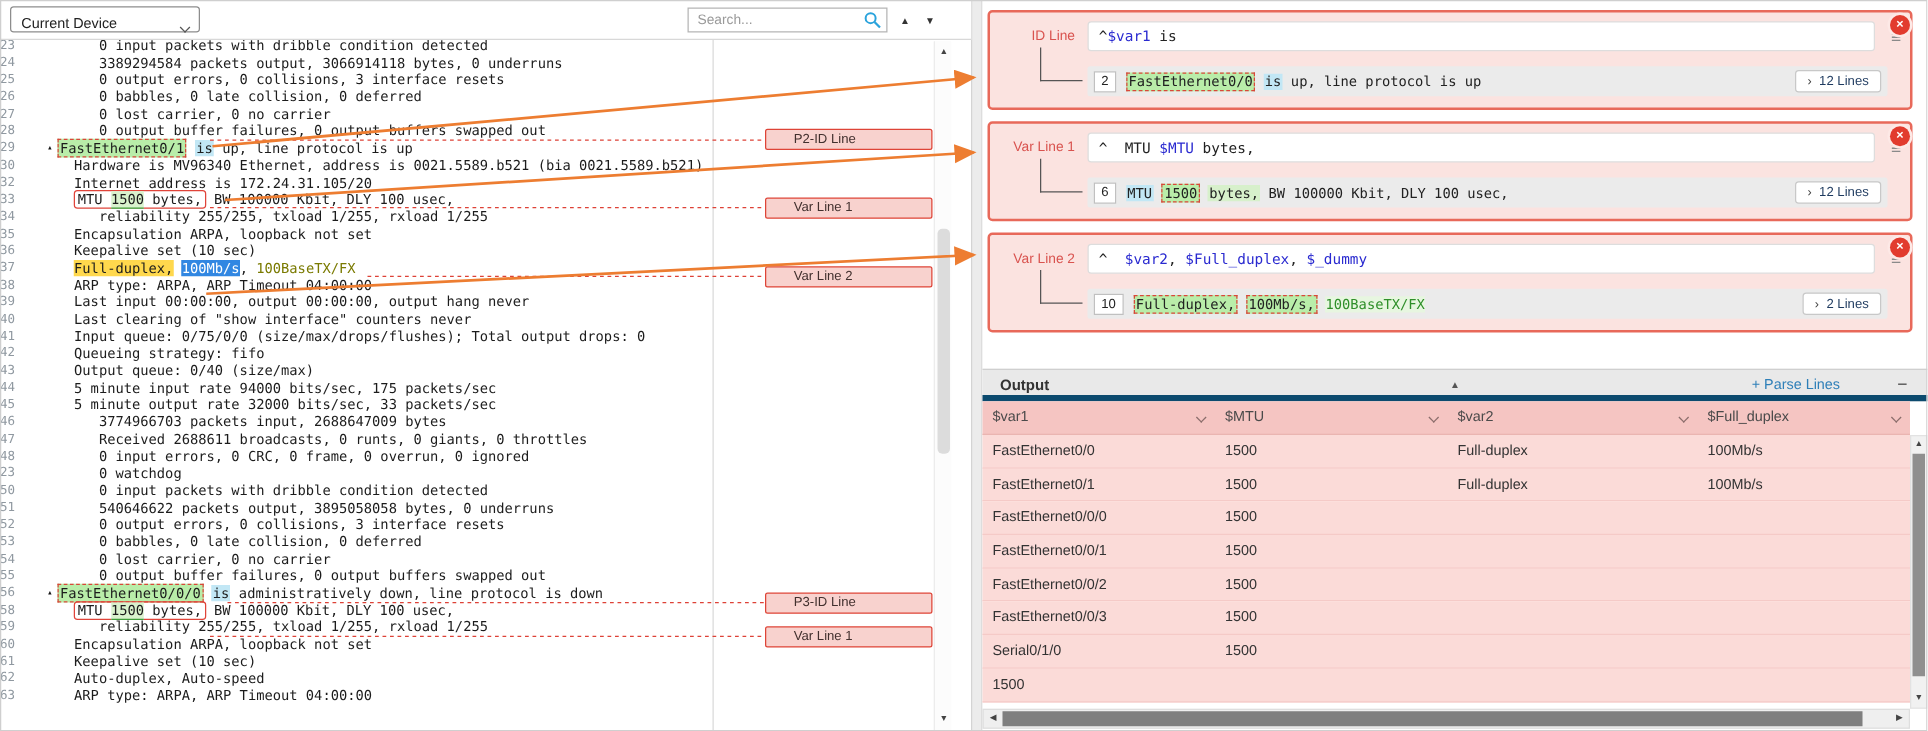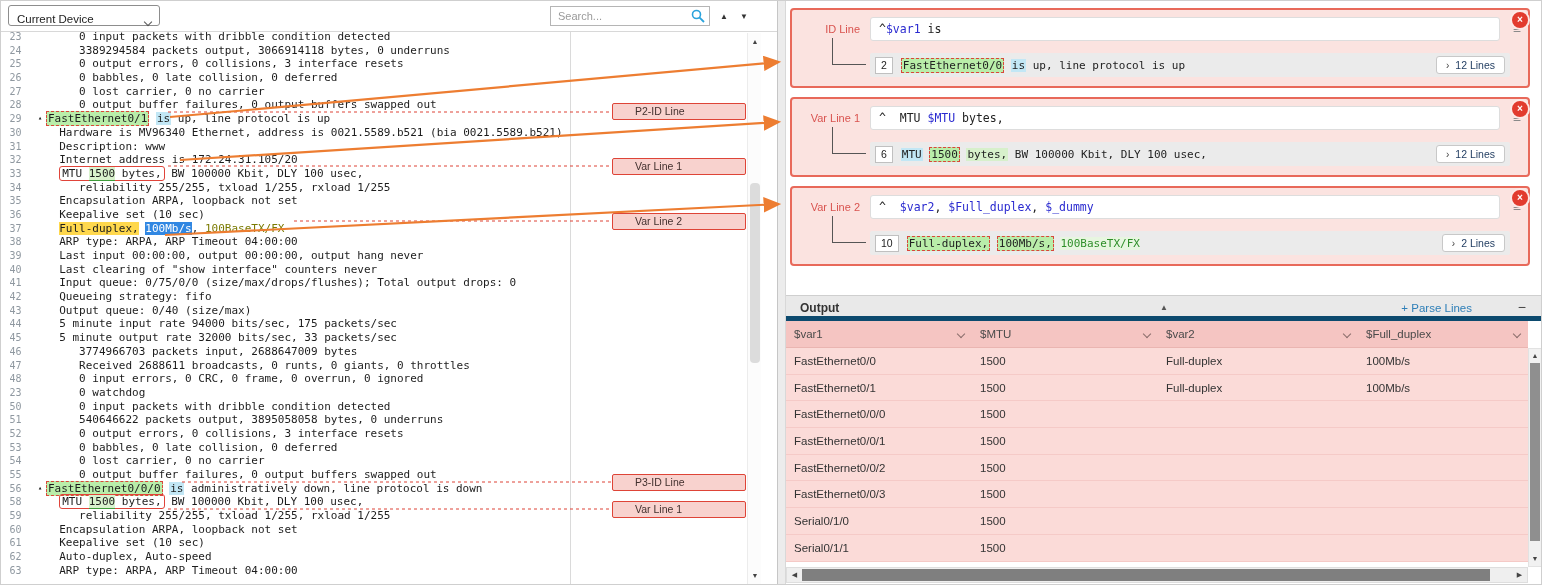--- a/index.html
+++ b/index.html
@@ -15,21 +15,21 @@
 .chev{display:inline-block;width:6px;height:6px;border-right:1.4px solid #555;border-bottom:1.4px solid #555;transform:rotate(45deg);margin-top:-3px}
 .searchbox{position:absolute;left:550px;top:6px;width:160px;height:20px;border:1px solid #b5b5b5;background:#fff;display:flex;align-items:center;padding:0 4px 0 7px}
 .searchbox input{border:none;outline:none;flex:1;font-size:11px;color:#333;font-family:"Liberation Sans",sans-serif;min-width:0}
 .searchbox input::placeholder{color:#9a9a9a}
 .navbtn{position:absolute;top:9px;width:16px;height:15px;border:none;background:none;font-size:8px;color:#333;cursor:pointer;padding:0;line-height:15px;text-align:center}
 .navbtn.prev{left:716px}.navbtn.next{left:736px}
 
 .editor{position:absolute;left:0;top:0;width:778px;height:585px;overflow:hidden}
 .editor-lines{position:absolute;left:0;top:30px;width:570px}
 .eline{display:flex;height:13.7px;line-height:13.7px;font-family:"DejaVu Sans Mono",monospace;font-size:11px;white-space:pre;color:#1c1c1c}
-.lnum{flex:0 0 34px;text-align:center;padding-right:3px;color:#8f98a0;font-size:10px}
+.lnum{flex:0 0 34px;text-align:left;padding-right:3px;color:#8f98a0;font-size:10px}
 .lmark{flex:0 0 12px;text-align:center;font-size:7px;color:#111}
 .ltext{white-space:pre}
 .editor-divider{position:absolute;left:570px;top:32px;width:1px;height:553px;background:#dadada}
 
 
 .tk-var{background:#b9eda9;border:1px dashed #d9473a;padding:0 1px}
 .tk-lit{background:#c2e7f5;padding:0 1px}
 .tk-lit2{background:#d7f0cb;padding:0 1px}
 .tk-yellow{background:#ffd84d}
 .tk-bluesel{background:#3187e2;color:#fff}
@@ -102,21 +102,20 @@
   <div class="editor">
     <div class="editor-lines">
         <div class="eline"><span class="lnum">23</span><span class="lmark"></span><span class="ltext"><span>     0 input packets with dribble condition detected</span></span></div>
         <div class="eline"><span class="lnum">24</span><span class="lmark"></span><span class="ltext"><span>     3389294584 packets output, 3066914118 bytes, 0 underruns</span></span></div>
         <div class="eline"><span class="lnum">25</span><span class="lmark"></span><span class="ltext"><span>     0 output errors, 0 collisions, 3 interface resets</span></span></div>
         <div class="eline"><span class="lnum">26</span><span class="lmark"></span><span class="ltext"><span>     0 babbles, 0 late collision, 0 deferred</span></span></div>
         <div class="eline"><span class="lnum">27</span><span class="lmark"></span><span class="ltext"><span>     0 lost carrier, 0 no carrier</span></span></div>
         <div class="eline"><span class="lnum">28</span><span class="lmark"></span><span class="ltext"><span>     0 output buffer failures, 0 output buffers swapped out</span></span></div>
         <div class="eline"><span class="lnum">29</span><span class="lmark">▴</span><span class="ltext"><span class="tk-var">FastEthernet0/1</span><span> </span><span class="tk-lit">is</span><span> up, line protocol is up</span></span></div>
         <div class="eline"><span class="lnum">30</span><span class="lmark"></span><span class="ltext"><span>  Hardware is MV96340 Ethernet, address is 0021.5589.b521 (bia 0021.5589.b521)</span></span></div>
-        <div class="eline"><span class="lnum">31</span><span class="lmark"></span><span class="ltext"><span>  Description: www</span></span></div>
         <div class="eline"><span class="lnum">32</span><span class="lmark"></span><span class="ltext"><span>  Internet address is 172.24.31.105/20</span></span></div>
         <div class="eline"><span class="lnum">33</span><span class="lmark"></span><span class="ltext"><span>  </span><span class="tk-redbox"><span>MTU </span><span class="tk-numhl">1500</span><span> bytes,</span></span><span> BW 100000 Kbit, DLY 100 usec,</span></span></div>
         <div class="eline"><span class="lnum">34</span><span class="lmark"></span><span class="ltext"><span>     reliability 255/255, txload 1/255, rxload 1/255</span></span></div>
         <div class="eline"><span class="lnum">35</span><span class="lmark"></span><span class="ltext"><span>  Encapsulation ARPA, loopback not set</span></span></div>
         <div class="eline"><span class="lnum">36</span><span class="lmark"></span><span class="ltext"><span>  Keepalive set (10 sec)</span></span></div>
         <div class="eline"><span class="lnum">37</span><span class="lmark"></span><span class="ltext"><span>  </span><span class="tk-yellow">Full-duplex,</span><span> </span><span class="tk-bluesel">100Mb/s</span><span>, </span><span class="tk-olive">100BaseTX/FX</span></span></div>
         <div class="eline"><span class="lnum">38</span><span class="lmark"></span><span class="ltext"><span>  ARP type: ARPA, ARP Timeout 04:00:00</span></span></div>
         <div class="eline"><span class="lnum">39</span><span class="lmark"></span><span class="ltext"><span>  Last input 00:00:00, output 00:00:00, output hang never</span></span></div>
         <div class="eline"><span class="lnum">40</span><span class="lmark"></span><span class="ltext"><span>  Last clearing of "show interface" counters never</span></span></div>
         <div class="eline"><span class="lnum">41</span><span class="lmark"></span><span class="ltext"><span>  Input queue: 0/75/0/0 (size/max/drops/flushes); Total output drops: 0</span></span></div>
@@ -286,21 +285,20 @@
           <div class="o-cell w2"></div>
           <div class="o-cell w3"></div>
         </div>
         <div class="o-row">
           <div class="o-cell w0">Serial0/1/0</div>
           <div class="o-cell w1">1500</div>
           <div class="o-cell w2"></div>
           <div class="o-cell w3"></div>
         </div>
         <div class="o-row">
-          <div class="o-cell w0">Serial0/1/1</div>
           <div class="o-cell w1">1500</div>
           <div class="o-cell w2"></div>
           <div class="o-cell w3"></div>
         </div>
       </div>
   </div>
 
   <div class="vsb">
     <div class="arr up">▲</div>
     <div class="thumb"></div>

